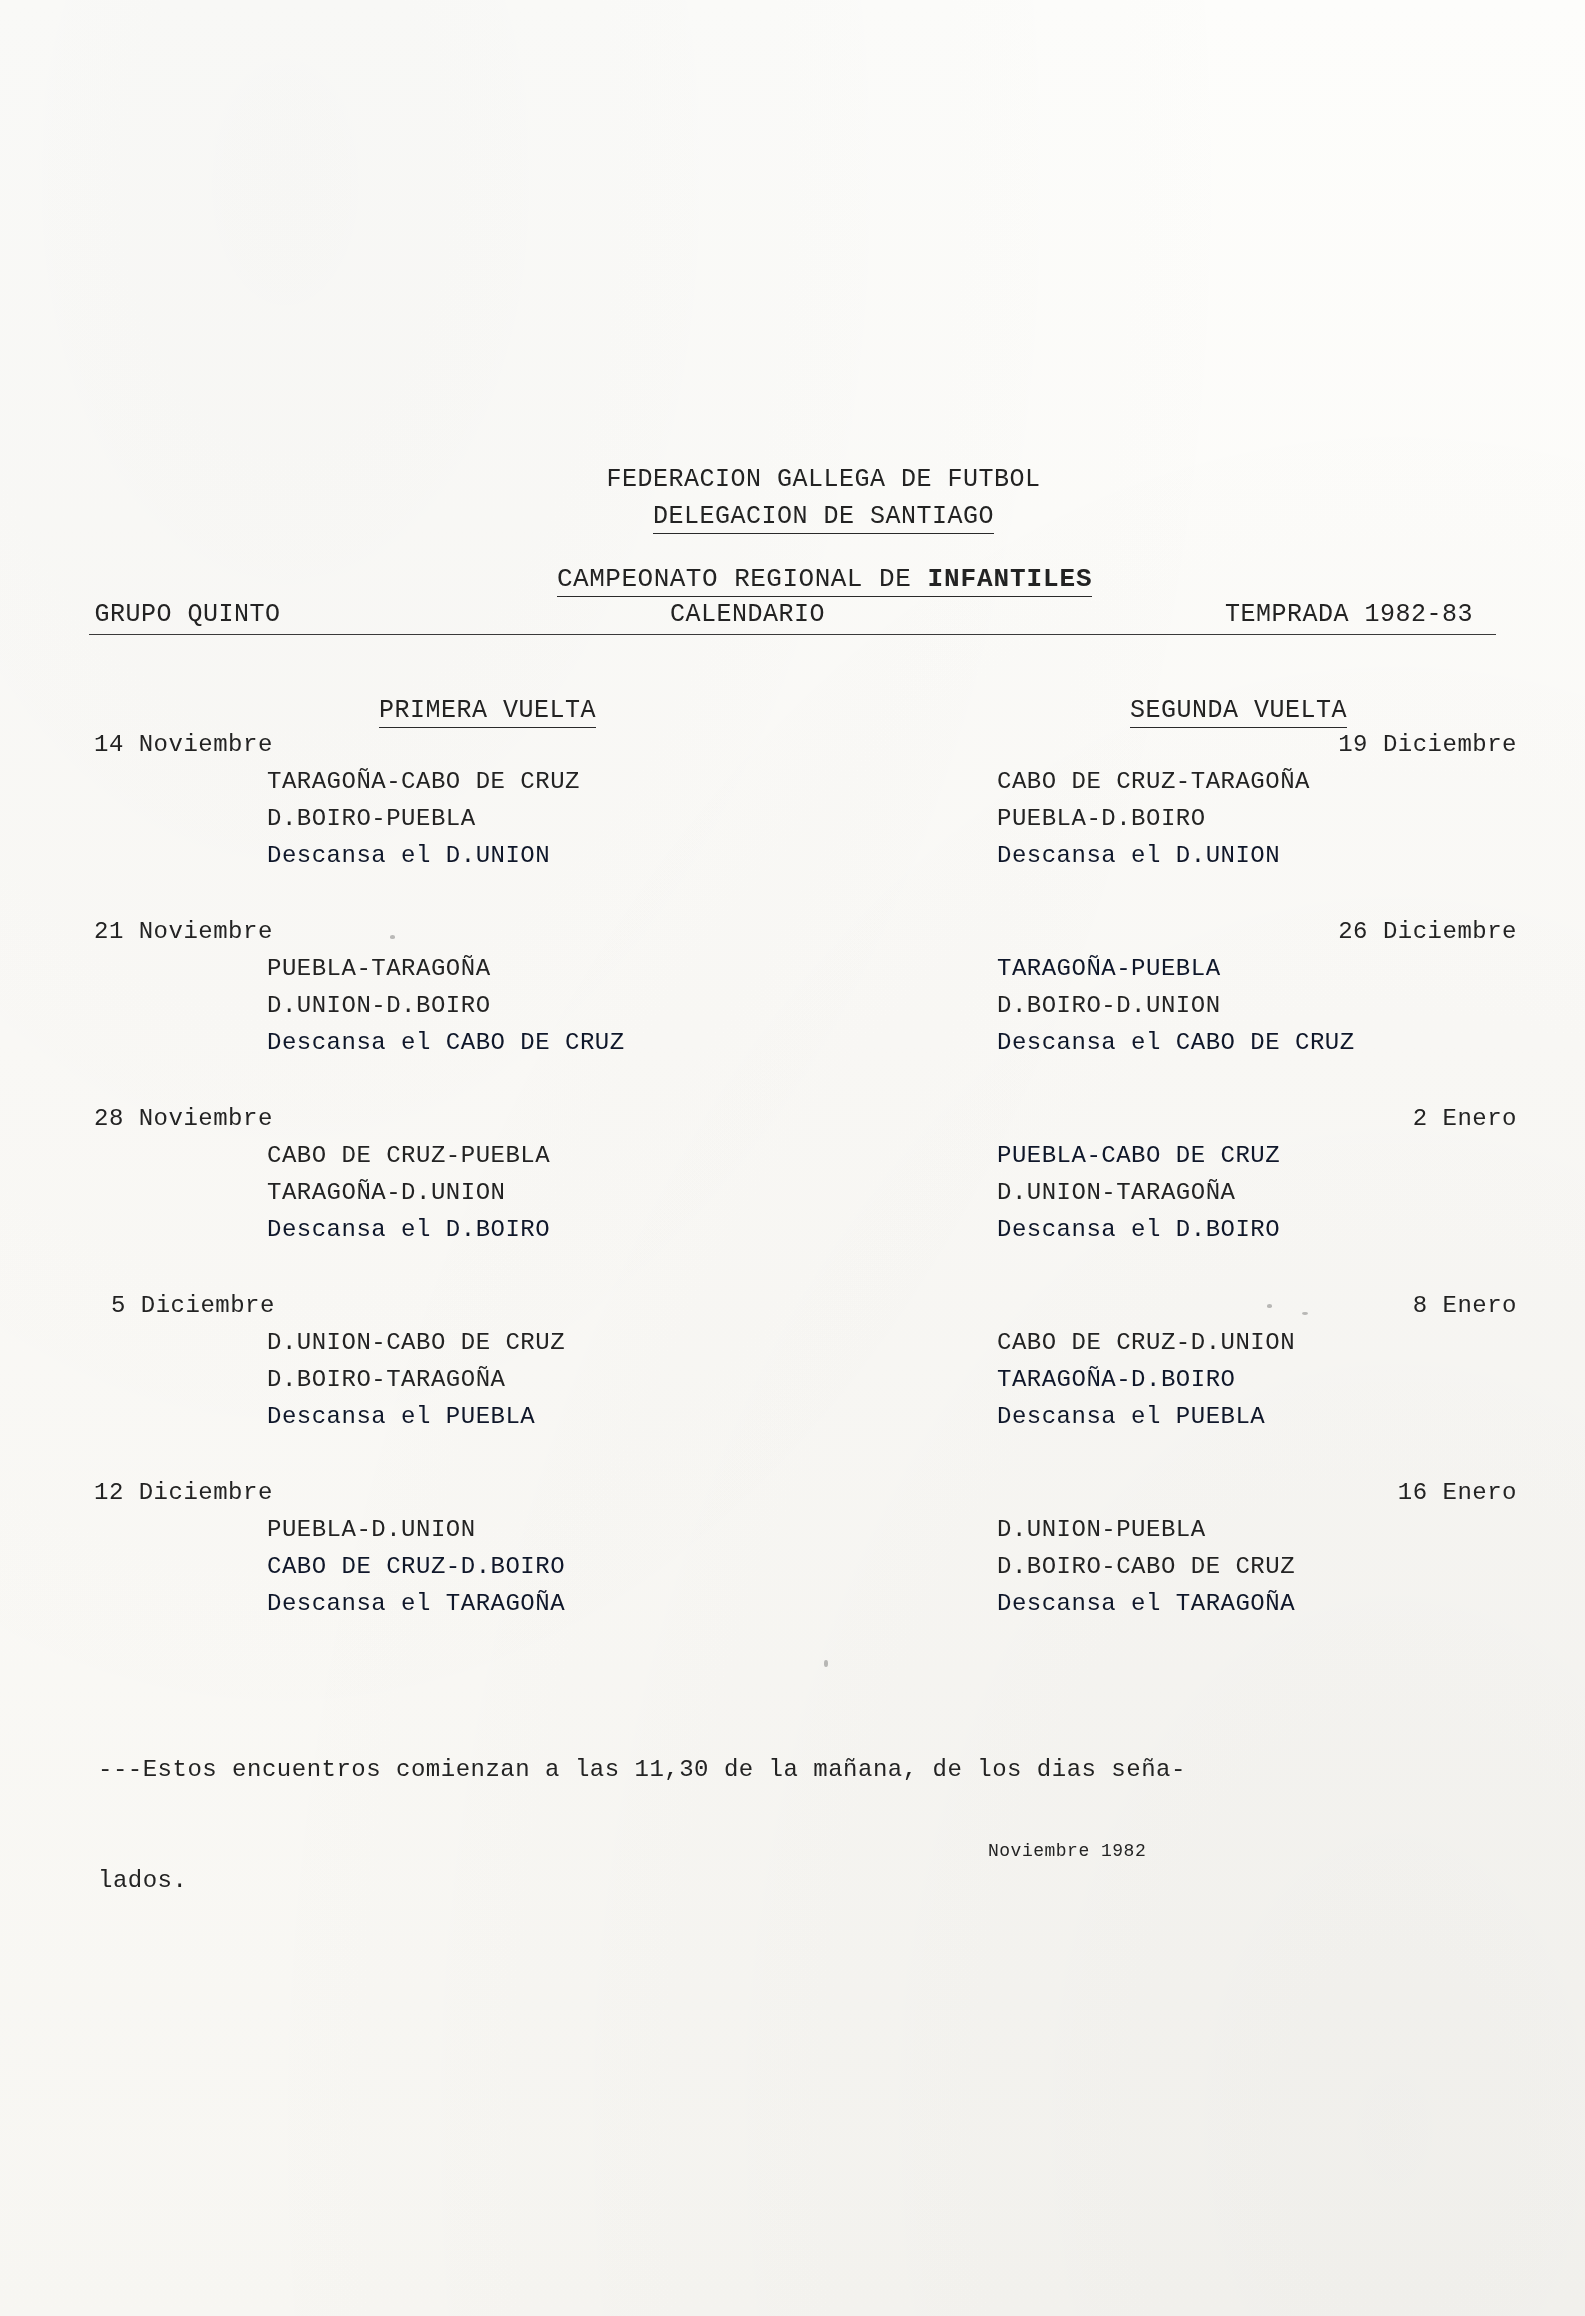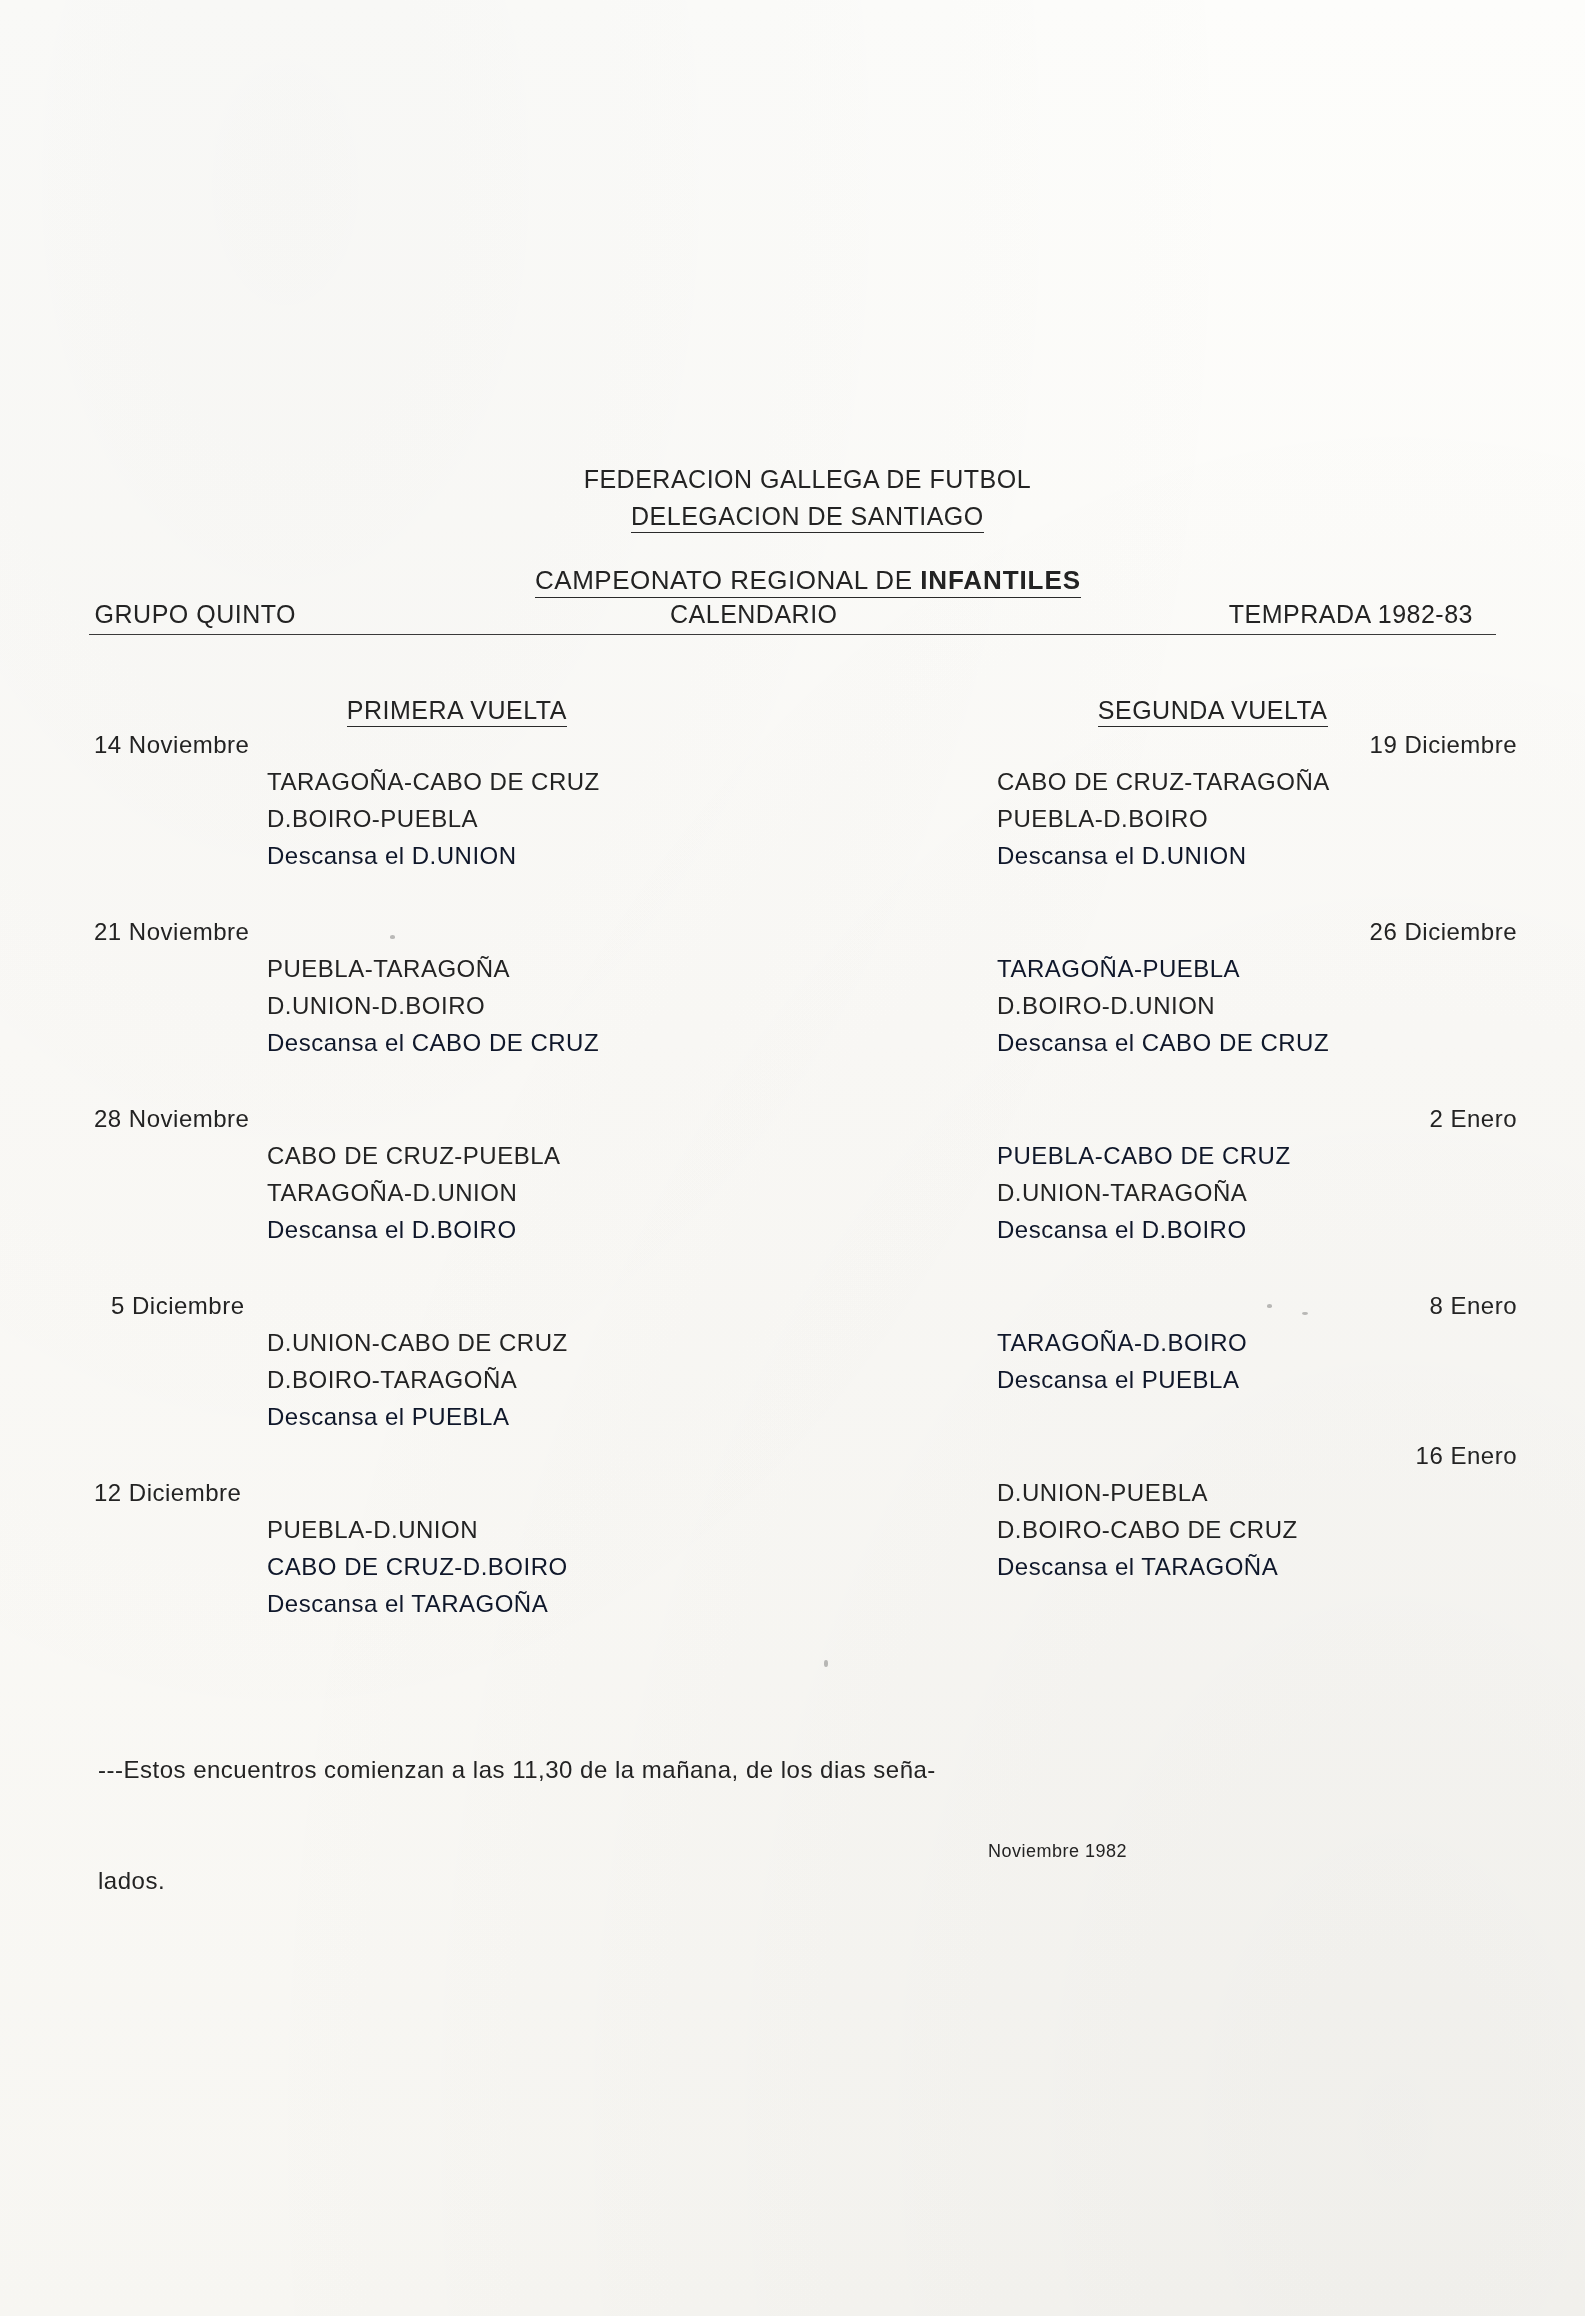--- a/index.html
+++ b/index.html
@@ -24,21 +24,21 @@
       radial-gradient(ellipse at 88% 92%, rgba(0,0,0,0.03), rgba(0,0,0,0) 60%),
       linear-gradient(180deg, #fdfdfb 0%, #fbfaf7 45%, #f7f6f2 100%);
   }
   .sheet {
     position: absolute;
     inset: 0;
     padding: 0;
   }
 
   .typed {
-    font-family: Liberation Sans, sans-serif;
+    font-family: Liberation Mono, monospace;
     letter-spacing: 0.5px;
     color: #232323;
     white-space: pre;
   }
 
   
   .hdr {
     position: absolute;
     left: 0; right: 0;
     text-align: center;
@@ -221,20 +221,21 @@
 
     <div class="block">
       <span class="date typed" style="padding-left:28px;">2 Enero</span>
       <span class="match typed faded">PUEBLA-CABO DE CRUZ</span>
       <span class="match typed">D.UNION-TARAGOÑA</span>
       <span class="match typed faded">Descansa el D.BOIRO</span>
     </div>
 
     <div class="block">
       <span class="date typed" style="padding-left:28px;">8 Enero</span>
+      <span class="match typed">CABO DE CRUZ-D.UNION</span>
       <span class="match typed faded">TARAGOÑA-D.BOIRO</span>
       <span class="match typed faded">Descansa el PUEBLA</span>
     </div>
 
     <div class="block">
       <span class="date typed">16 Enero</span>
       <span class="match typed">D.UNION-PUEBLA</span>
       <span class="match typed">D.BOIRO-CABO DE CRUZ</span>
       <span class="match typed faded">Descansa el TARAGOÑA</span>
     </div>

